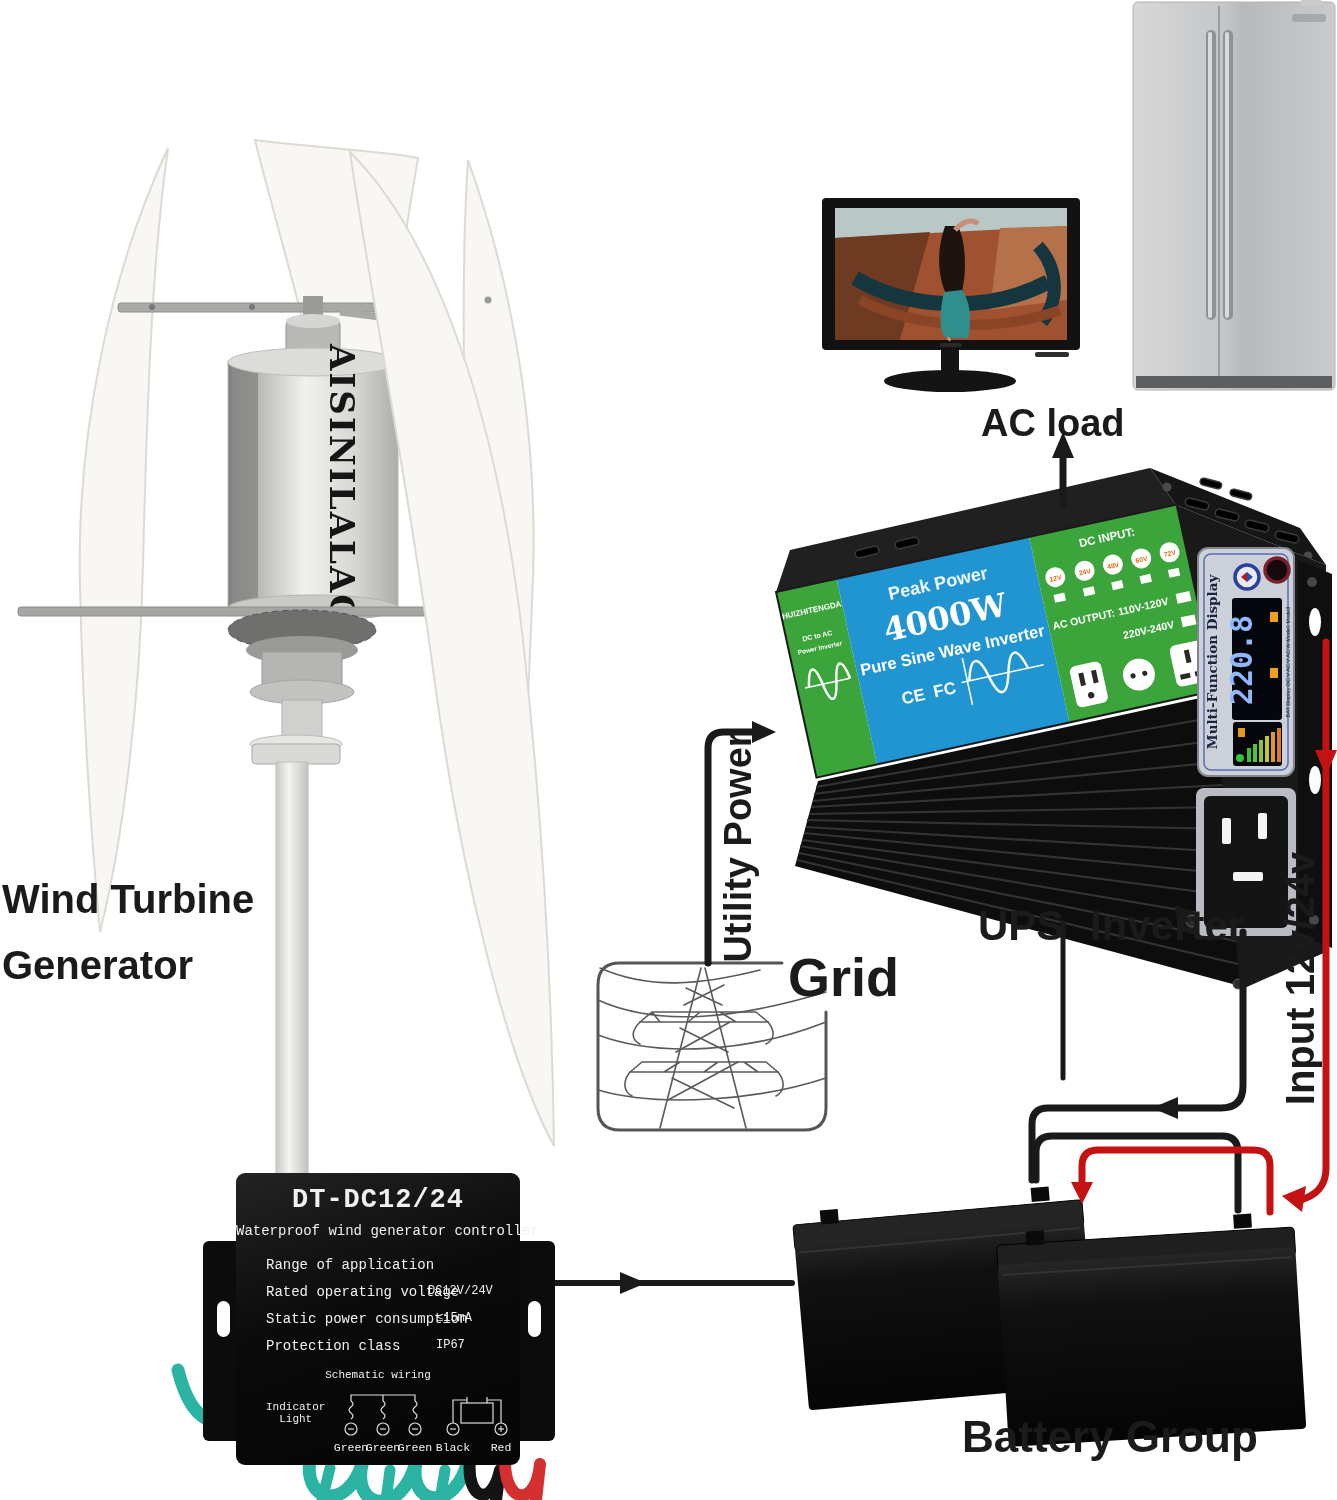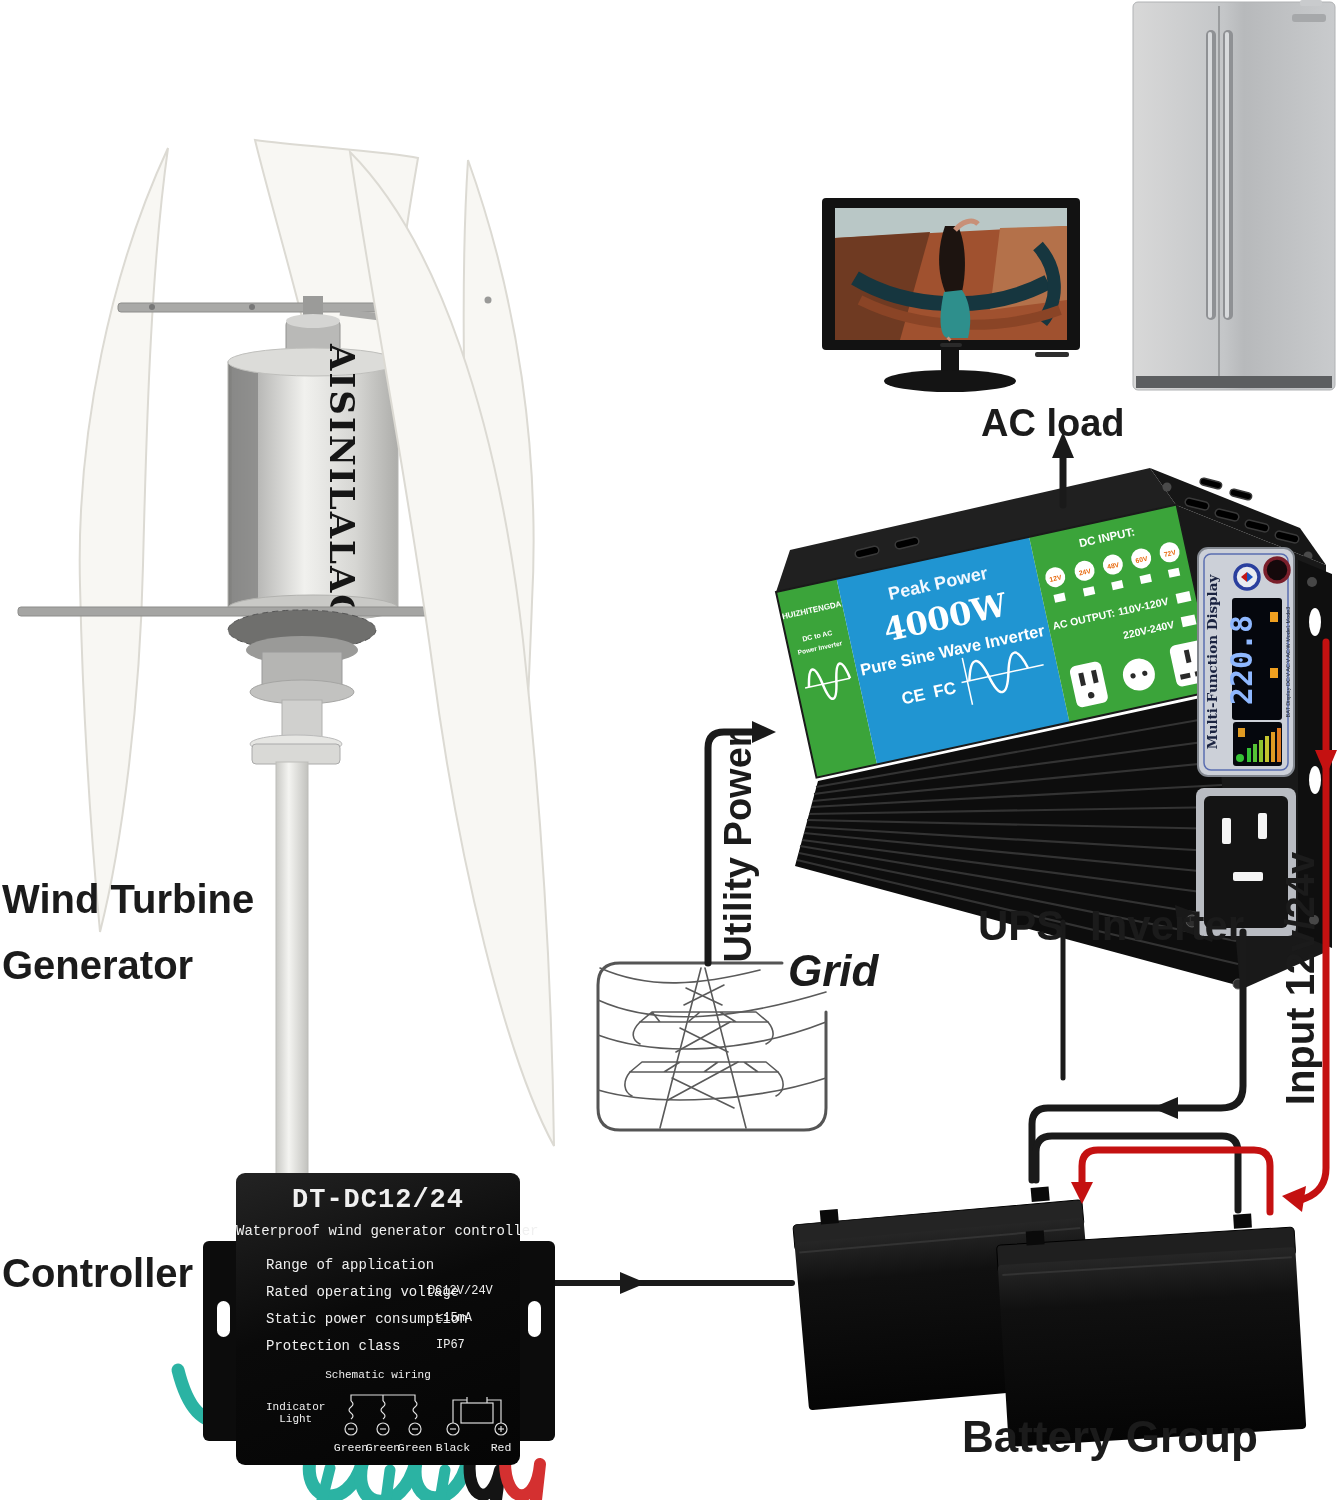--- a/index.html
+++ b/index.html
@@ -394,22 +394,21 @@
     <span class="term" style="left:197px;">Black</span>
     <span class="term" style="left:245px;">Red</span>
   </div>
 </div>
 
 <div class="biglabel" style="left:2px;top:866px;font-size:40px;line-height:66px;">
   <div>Wind Turbine</div>
   <div>Generator</div>
 </div>
 <div class="biglabel" style="left:2px;top:1240px;font-size:40px;line-height:66px;">
-  <div>Controller</div>
 </div>
 <div class="biglabel" style="left:981px;top:402px;font-size:38px;">AC load</div>
-<div class="biglabel" style="left:788px;top:946px;font-size:44px;font-style:italic;">Grid</div>
+<div class="biglabel" style="left:788px;top:946px;font-size:54px;">Grid</div>
 <div class="biglabel" style="left:978px;top:902px;font-size:42px;word-spacing:14px;">UPS Inverter</div>
 <div class="biglabel" style="left:962px;top:1412px;font-size:44px;">Battery Group</div>
 <div class="biglabel rot" style="left:588px;top:826px;width:300px;font-size:38px;">Utility Power</div>
 <div class="biglabel rot" style="left:1140px;top:956px;width:320px;font-size:40px;">Input 12v/24v</div>
 
 </div>
 
 </body></html>

